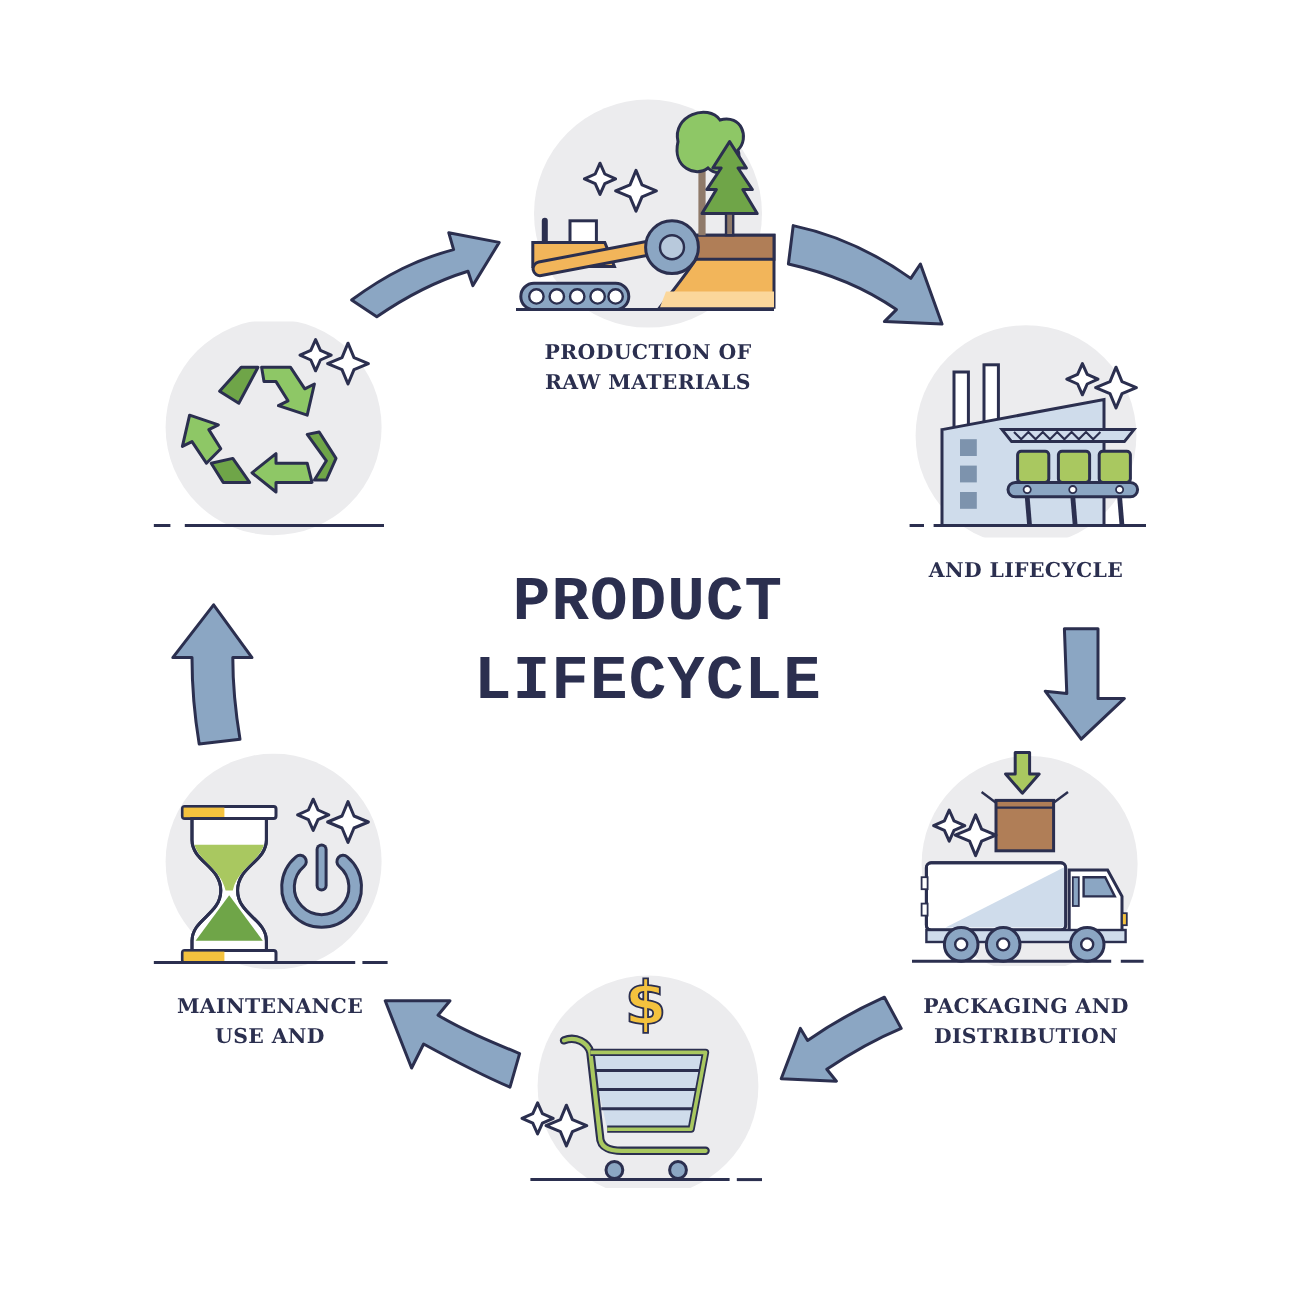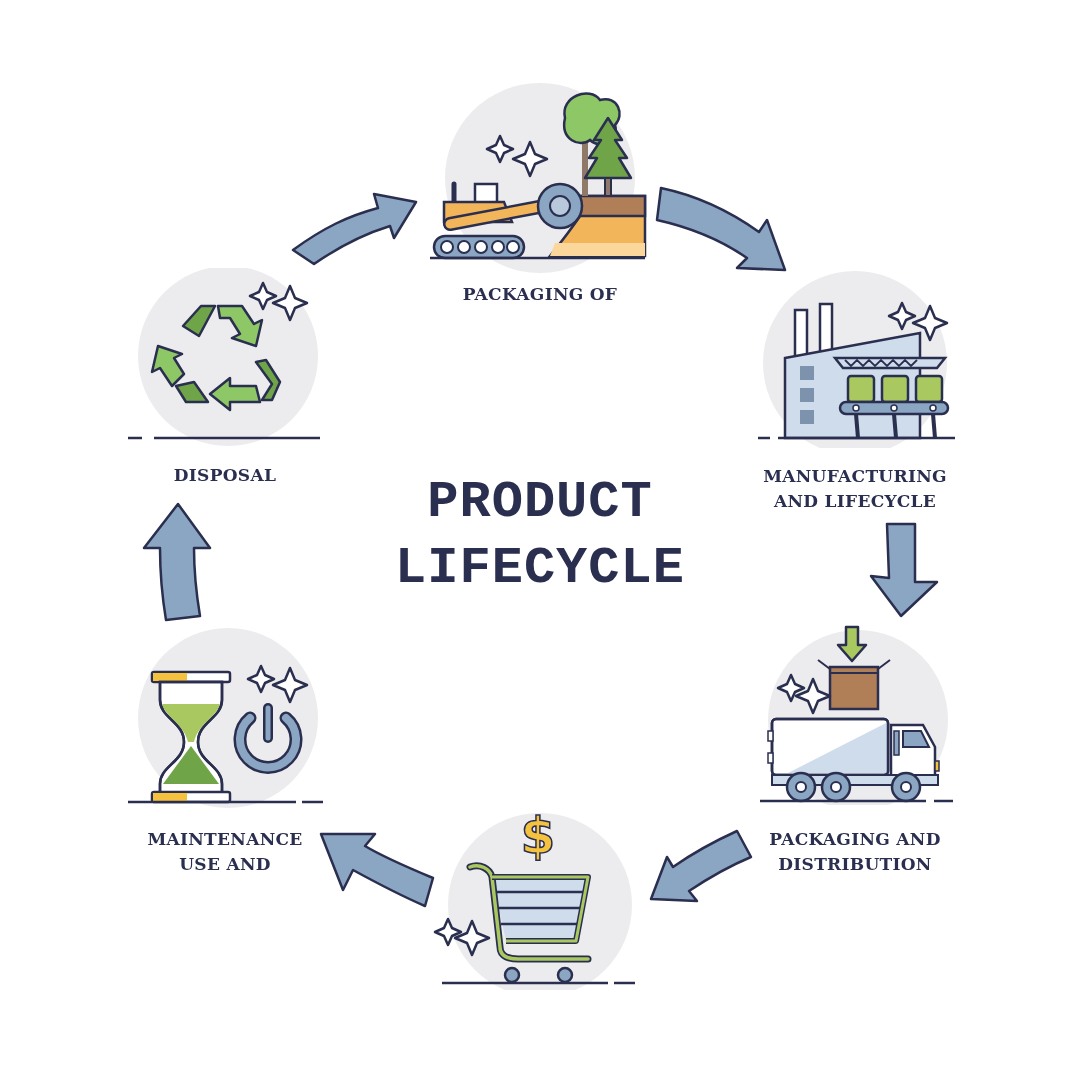--- a/index.html
+++ b/index.html
@@ -51,21 +51,22 @@
     <circle cx="140" cy="128" r="10" fill="#b8c9dc" stroke="#2b2f4f" stroke-width="2"></circle>
     <rect x="14" y="158" width="90" height="22" rx="11" fill="#8ba6c3" stroke="#2b2f4f" stroke-width="2.5"></rect>
     <circle cx="27" cy="169" r="6" fill="#fff" stroke="#2b2f4f" stroke-width="2"></circle>
     <circle cx="44" cy="169" r="6" fill="#fff" stroke="#2b2f4f" stroke-width="2"></circle>
     <circle cx="61" cy="169" r="6" fill="#fff" stroke="#2b2f4f" stroke-width="2"></circle>
     <circle cx="78" cy="169" r="6" fill="#fff" stroke="#2b2f4f" stroke-width="2"></circle>
     <circle cx="93" cy="169" r="6" fill="#fff" stroke="#2b2f4f" stroke-width="2"></circle>
     <line x1="10" y1="180" x2="225" y2="180" stroke="#2b2f4f" stroke-width="2.5"></line>
   </svg>
   <div class="label" style="left:420px;top:282px;width:240px">
-    <span>PACKAGING OF</span>
+    <span>PRODUCTION OF</span>
+    <span>RAW MATERIALS</span>
   </div>
 
   <svg class="step-icon" style="left:750px;top:268px" width="210" height="180" viewBox="0 0 210 180">
     <circle cx="105" cy="95" r="92" fill="#ececee"></circle>
     <path d="M152 35 l4 9 9 4 -9 4 -4 9 -4 -9 -9 -4 9 -4z" fill="#fff" stroke="#2b2f4f" stroke-width="2.5" stroke-linejoin="round"></path>
     <path d="M180 38 l5 12 12 5 -12 5 -5 12 -5 -12 -12 -5 12 -5z" fill="#fff" stroke="#2b2f4f" stroke-width="2.5" stroke-linejoin="round"></path>
     <rect x="45" y="42" width="12" height="48" fill="#fff" stroke="#2b2f4f" stroke-width="2.5"></rect>
     <rect x="70" y="36" width="12" height="50" fill="#fff" stroke="#2b2f4f" stroke-width="2.5"></rect>
     <path d="M35 90 l135 -25 v105 h-135z" fill="#cfdceb" stroke="#2b2f4f" stroke-width="2.5"></path>
     <rect x="50" y="98" width="14" height="14" fill="#7d93ad"></rect>
@@ -80,21 +81,20 @@
     <circle cx="106" cy="140" r="3" fill="#fff" stroke="#2b2f4f" stroke-width="1.5"></circle>
     <circle cx="144" cy="140" r="3" fill="#fff" stroke="#2b2f4f" stroke-width="1.5"></circle>
     <circle cx="183" cy="140" r="3" fill="#fff" stroke="#2b2f4f" stroke-width="1.5"></circle>
     <line x1="106" y1="146" x2="108" y2="170" stroke="#2b2f4f" stroke-width="4"></line>
     <line x1="144" y1="146" x2="146" y2="170" stroke="#2b2f4f" stroke-width="4"></line>
     <line x1="183" y1="146" x2="185" y2="170" stroke="#2b2f4f" stroke-width="4"></line>
     <line x1="8" y1="170" x2="20" y2="170" stroke="#2b2f4f" stroke-width="2.5"></line>
     <line x1="28" y1="170" x2="205" y2="170" stroke="#2b2f4f" stroke-width="2.5"></line>
   </svg>
   <div class="label" style="left:740px;top:464px;width:230px">
-    <span>MANUFACTURING</span>
     <span>AND LIFECYCLE</span>
   </div>
 
   <svg class="step-icon" style="left:758px;top:625px" width="200" height="180" viewBox="0 0 200 180">
     <circle cx="100" cy="95" r="90" fill="#ececee"></circle>
     <path d="M88 2 h12 v18 h8 l-14 16 -14 -16 h8z" fill="#a9c860" stroke="#2b2f4f" stroke-width="2.5" stroke-linejoin="round"></path>
     <rect x="72" y="42" width="48" height="42" fill="#b07e57" stroke="#2b2f4f" stroke-width="2.5"></rect>
     <line x1="72" y1="48" x2="120" y2="48" stroke="#2b2f4f" stroke-width="2"></line>
     <line x1="60" y1="35" x2="72" y2="44" stroke="#2b2f4f" stroke-width="2"></line>
     <line x1="132" y1="35" x2="120" y2="44" stroke="#2b2f4f" stroke-width="2"></line>
@@ -176,23 +176,20 @@
 
     <path d="M55 58 l18 -20 h14 l-16 30z" fill="#6fa548" stroke="#2b2f4f" stroke-width="2.5" stroke-linejoin="round"></path>
     <path d="M90 38 h24 l12 18 8 -4 -6 26 -24 -8 8 -4 -10 -16 h-10z" fill="#8ec766" stroke="#2b2f4f" stroke-width="2.5" stroke-linejoin="round"></path>
     <path d="M138 92 l14 22 -8 18 h-10 l10 -16 -16 -22z" fill="#6fa548" stroke="#2b2f4f" stroke-width="2.5" stroke-linejoin="round"></path>
     <path d="M132 134 h-30 v8 l-20 -16 20 -16 v8 h26z" fill="#8ec766" stroke="#2b2f4f" stroke-width="2.5" stroke-linejoin="round"></path>
     <path d="M80 134 h-22 l-10 -16 18 -4z" fill="#6fa548" stroke="#2b2f4f" stroke-width="2.5" stroke-linejoin="round"></path>
     <path d="M44 118 l-12 -18 -8 4 6 -26 24 8 -8 4 10 16z" fill="#8ec766" stroke="#2b2f4f" stroke-width="2.5" stroke-linejoin="round"></path>
     <line x1="0" y1="170" x2="14" y2="170" stroke="#2b2f4f" stroke-width="2.5"></line>
     <line x1="26" y1="170" x2="192" y2="170" stroke="#2b2f4f" stroke-width="2.5"></line>
   </svg>
-  <div class="label" style="left:110px;top:463px;width:230px">
-    <span>DISPOSAL</span>
-  </div>
 
   <svg class="arrow" style="left:285px;top:180px" width="140" height="100" viewBox="0 0 140 100">
     <path d="M8 70 c30 -22 55 -34 85 -42 l-4 -14 42 8 -22 36 -4 -12 c-26 8 -50 20 -76 38z" fill="#8ba6c3" stroke="#2b2f4f" stroke-width="2.5" stroke-linejoin="round"></path>
   </svg>
 
   <svg class="arrow" style="left:655px;top:180px" width="140" height="100" viewBox="0 0 140 100">
     <path d="M6 8 c38 8 70 24 98 44 l8 -12 18 50 -48 -2 10 -10 c-26 -18 -54 -30 -90 -38z" fill="#8ba6c3" stroke="#2b2f4f" stroke-width="2.5" stroke-linejoin="round"></path>
   </svg>
 
   <svg class="arrow" style="left:865px;top:520px" width="80" height="100" viewBox="0 0 80 100">

